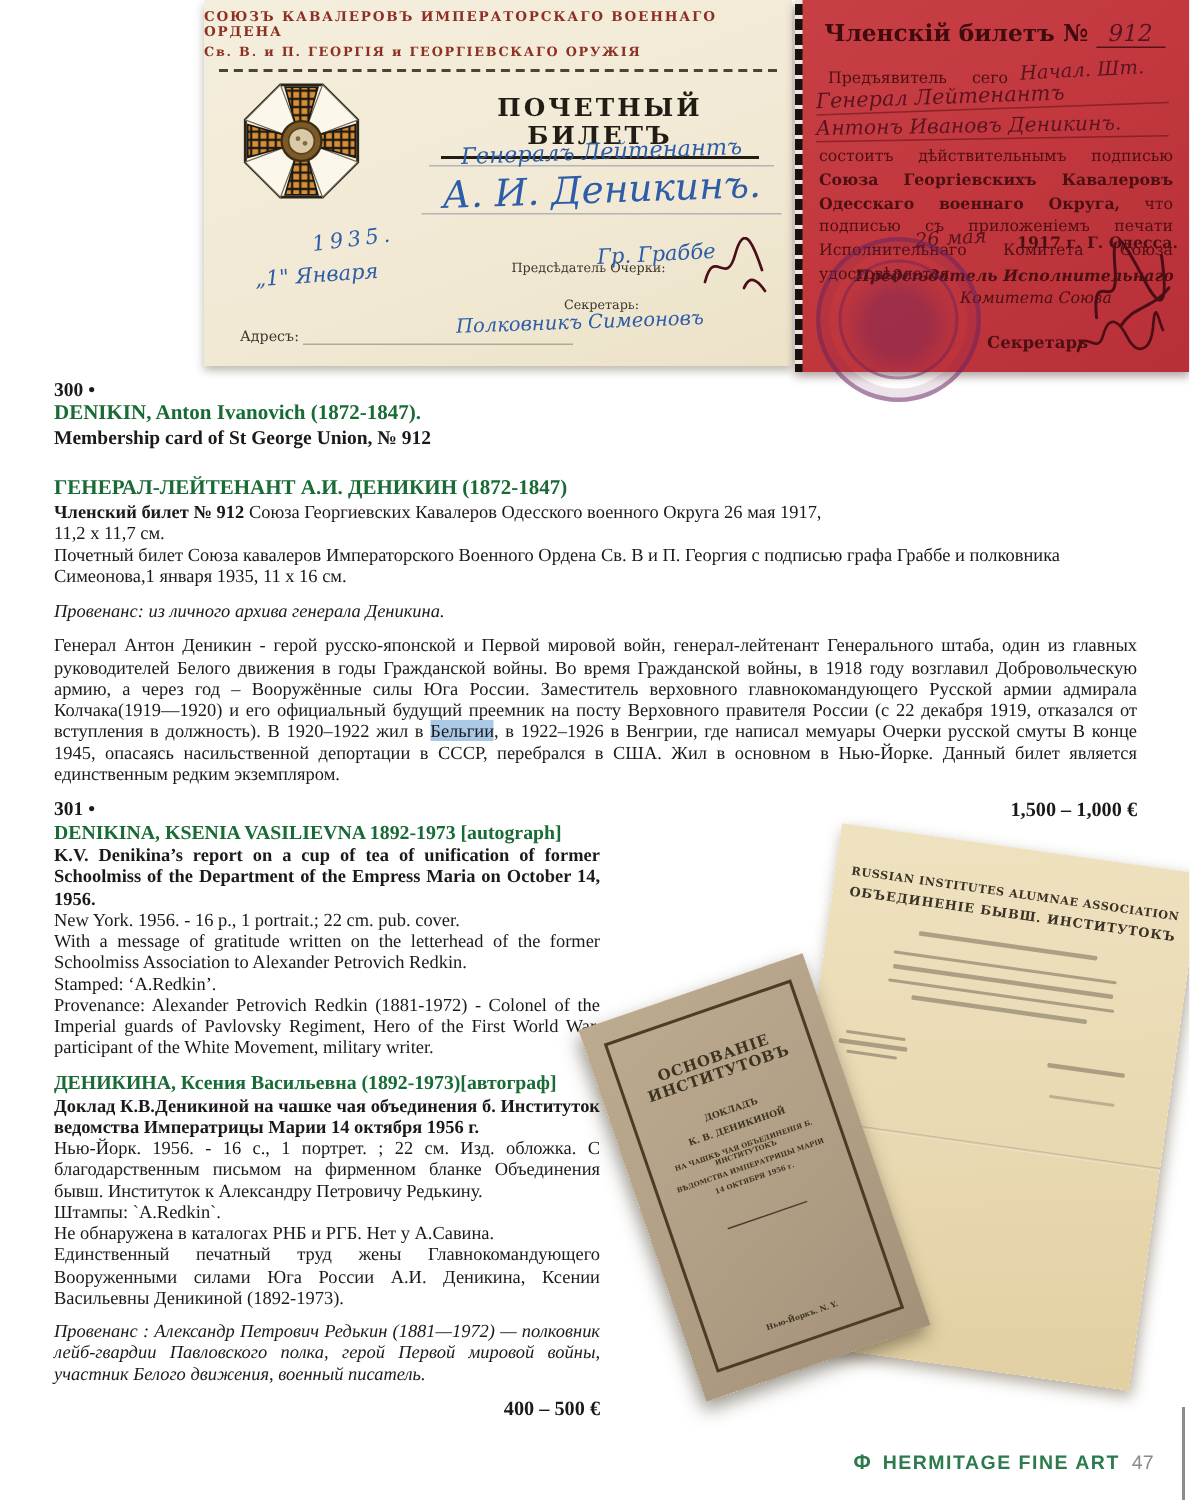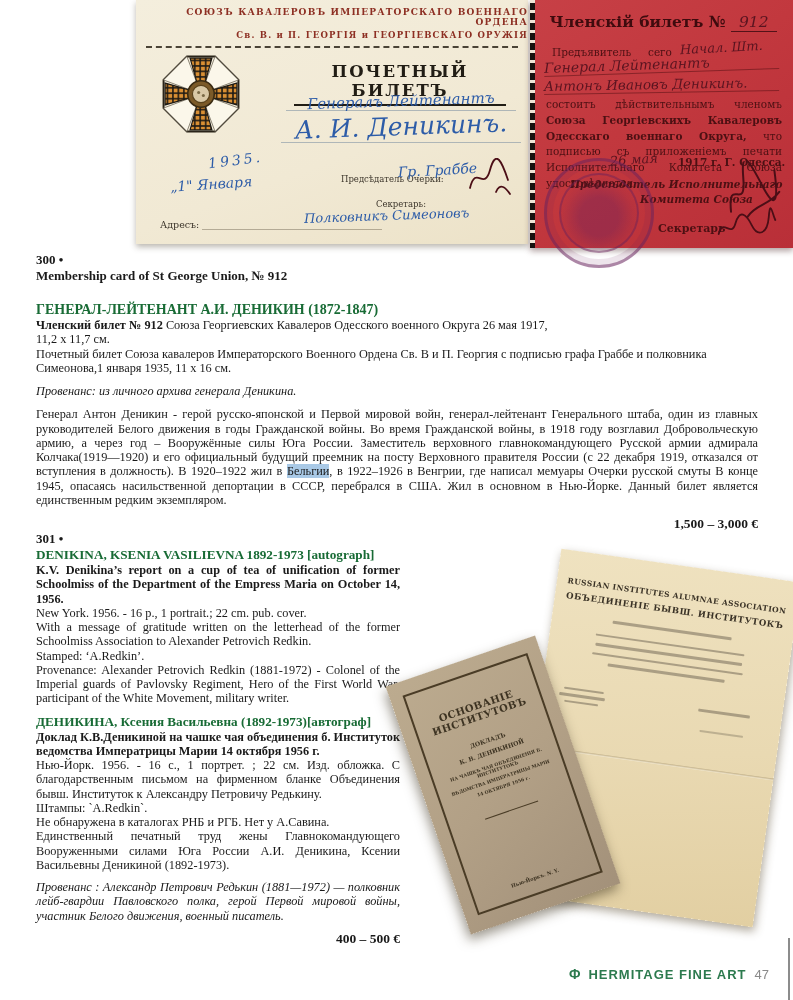--- a/index.html
+++ b/index.html
@@ -3,21 +3,21 @@
 <meta charset="utf-8">
 <style>
   html,body{margin:0;padding:0;background:#ffffff;}
   #page{position:relative;width:793px;height:1000px;background:#ffffff;overflow:hidden;
         font-family:"Liberation Serif", serif;color:#1a1a1a;}
 
   
   .card-left{position:absolute;left:136px;top:0;width:392px;height:244px;
     background:linear-gradient(160deg,#f4eedd 0%,#f1e9d4 60%,#ece2c8 100%);
     box-shadow:0 3px 6px rgba(60,50,30,.35);font-family:"DejaVu Serif", serif;}
-  .cl-head{color:#8d2f23;font-weight:bold;text-align:right;letter-spacing:1.2px;}
+  .cl-head{color:#8d2f23;font-weight:bold;text-align:left;letter-spacing:1.2px;}
   .cl-head1{font-size:9px;margin-top:7px;}
   .cl-head2{font-size:8.5px;margin-top:3px;}
   .cl-dash{border-top:2px dashed #4a4336;margin:6px 10px 0 10px;height:0;}
   .badge{position:absolute;left:26px;top:50px;}
   .cl-title{position:absolute;left:158px;top:62px;width:212px;text-align:center;
     font-size:16.5px;font-weight:bold;letter-spacing:2px;color:#211d15;
     border-bottom:2px solid #211d15;padding-bottom:4px;}
   .ink{color:#2d5ca8;font-style:italic;font-family:"DejaVu Serif", serif;}
   .cl-hw1{position:absolute;left:150px;top:92px;width:230px;text-align:center;font-size:15px;transform:rotate(-2deg);}
   .cl-hw2{position:absolute;left:140px;top:112px;width:250px;text-align:center;font-size:25px;transform:rotate(-2deg);}
@@ -154,61 +154,62 @@
     <div class="cr-title">
       <span>Членскій билетъ №</span>
       <span class="cr-num rink">912</span>
     </div>
     <div class="cr-line" style="left:22px;top:46px;">Предъявитель</div>
     <div class="cr-line" style="left:118px;top:46px;">сего</div>
     <div class="rink" style="position:absolute;left:150px;top:40px;font-size:13px;transform:rotate(-3deg);">Начал. Шт.</div>
     <div class="rink cr-hwline" style="position:absolute;left:14px;top:56px;width:235px;font-size:14px;transform:rotate(-2deg);">Генерал Лейтенантъ</div>
     <div class="rink cr-hwline" style="position:absolute;left:14px;top:76px;width:235px;font-size:13.5px;transform:rotate(-1deg);">Антонъ Ивановъ Деникинъ.</div>
     <div class="cr-body">
-      <span>состоитъ дѣйствительнымъ членомъ </span><b>Союза Георгіевскихъ Кавалеровъ Одесскаго военнаго Округа,</b><span> что подписью съ приложеніемъ печати Исполнительнаго Комитета Союза удостовѣряется.</span>
+      <span>состоитъ дѣйствительнымъ подписью </span><b>Союза Георгіевскихъ Кавалеровъ Одесскаго военнаго Округа,</b><span> что подписью съ приложеніемъ печати Исполнительнаго Комитета Союза удостовѣряется.</span>
     </div>
     <div class="rink" style="position:absolute;left:80px;top:152px;font-size:13px;transform:rotate(-4deg);">26 мая</div>
     <div class="cr-line" style="left:148px;top:156px;font-weight:bold;">1917 г. Г. Одесса.</div>
     <div class="cr-line ital" style="left:40px;top:178px;font-weight:bold;font-size:10.5px;">Предсѣдатель Исполнительнаго</div>
-    <div class="cr-line ital" style="left:110px;top:193px;font-weight:bold;font-size:10.5px;">Комитета Союза</div>
+    <div class="cr-line ital" style="left:110px;top:193px;font-weight:normal;font-size:10.5px;">Комитета Союза</div>
     <div class="cr-line" style="left:128px;top:222px;font-weight:bold;font-size:11px;">Секретарь</div>
     <div class="cr-stamp">
         <div class="inner"></div>
       </div>
     <div class="scribble" style="left:190px;top:160px;transform:rotate(-18deg);">
       <svg width="66" height="60" viewBox="0 0 66 60">
           <path d="M6,44 C14,8 20,50 28,16 S40,6 44,30 S54,52 60,18 M20,54 C32,44 44,50 58,40" fill="none" stroke="currentColor" stroke-width="2" stroke-linecap="round"></path>
         </svg>
     </div>
     <div class="scribble" style="left:186px;top:210px;transform:rotate(-8deg);">
       <svg width="62" height="30" viewBox="0 0 62 30">
           <path d="M2,20 C8,4 14,26 20,12 S32,4 36,16 S50,28 54,10 S58,8 60,14" fill="none" stroke="currentColor" stroke-width="1.8" stroke-linecap="round"></path>
         </svg>
     </div>
   </div>
 
   <div id="lot300">
     <div class="lotnum">300 •</div>
+    <div class="lot-title green">DENIKIN, Anton Ivanovich (1872-1847).</div>
     <div class="lot-sub">Membership card of St George Union,  № 912</div>
     <div class="gap"></div>
       <div class="gap"></div>
     <div class="lot-title green">ГЕНЕРАЛ-ЛЕЙТЕНАНТ А.И. ДЕНИКИН  (1872-1847)</div>
     <div class="body12">
       <b>Членский билет №  912</b><span> Союза Георгиевских Кавалеров Одесского военного Округа 26 мая 1917,</span>
     </div>
     <div class="body12">11,2 х 11,7 см.</div>
     <div class="body12">Почетный билет Союза кавалеров Императорского Военного Ордена Св. В и П. Георгия с подписью графа Граббе и полковника Симеонова,1 января 1935, 11 х 16 см.</div>
     <div class="gap"></div>
     <div class="body12 ital">Провенанс: из личного архива генерала Деникина.</div>
     <div class="gap"></div>
     <div class="body12 just">
       <span>Генерал Антон Деникин - герой русско-японской и Первой мировой войн, генерал-лейтенант Генерального штаба, один из главных руководителей Белого движения в годы Гражданской войны.  Во время Гражданской войны, в 1918 году возглавил Добровольческую армию, а через год – Вооружённые силы Юга России.  Заместитель верховного главнокомандующего Русской армии адмирала Колчака(1919—1920) и его официальный будущий преемник на посту Верховного правителя России (с 22 декабря 1919, отказался от вступления в должность). В 1920–1922 жил в </span><span class="hl">Бельгии</span><span>, в 1922–1926 в Венгрии, где написал мемуары Очерки русской смуты В конце 1945, опасаясь насильственной депортации в СССР, перебрался в США. Жил в основном в Нью-Йорке.  Данный билет является единственным редким экземпляром.</span>
     </div>
     <div class="gap"></div>
-    <div class="price">1,500 – 3,000 €</div>
+    <div class="price">1,500 – 1,000 €</div>
   </div>
 
   <div id="lot301">
     <div class="lotnum">301 •</div>
     <div class="lot-title green" style="font-size:13.2px;">DENIKINA, KSENIA VASILIEVNA 1892-1973 [autograph]</div>
     <div class="body12 just" style="font-weight:bold;">K.V. Denikina’s report on a cup of tea of unification of former Schoolmiss of the Department of the Empress Maria on October 14, 1956.</div>
     <div class="body12 just">New York. 1956. - 16 p., 1 portrait.; 22 cm. pub. cover.</div>
     <div class="body12 just">With a message of gratitude written on the letterhead of the  former Schoolmiss Association to Alexander Petrovich Redkin.</div>
     <div class="body12 just">Stamped: ‘A.Redkin’.</div>
     <div class="body12 just">Provenance: Alexander Petrovich Redkin (1881-1972) - Colonel of the Imperial guards of Pavlovsky Regiment, Hero of the First World War,  participant of the White Movement, military writer.</div>

